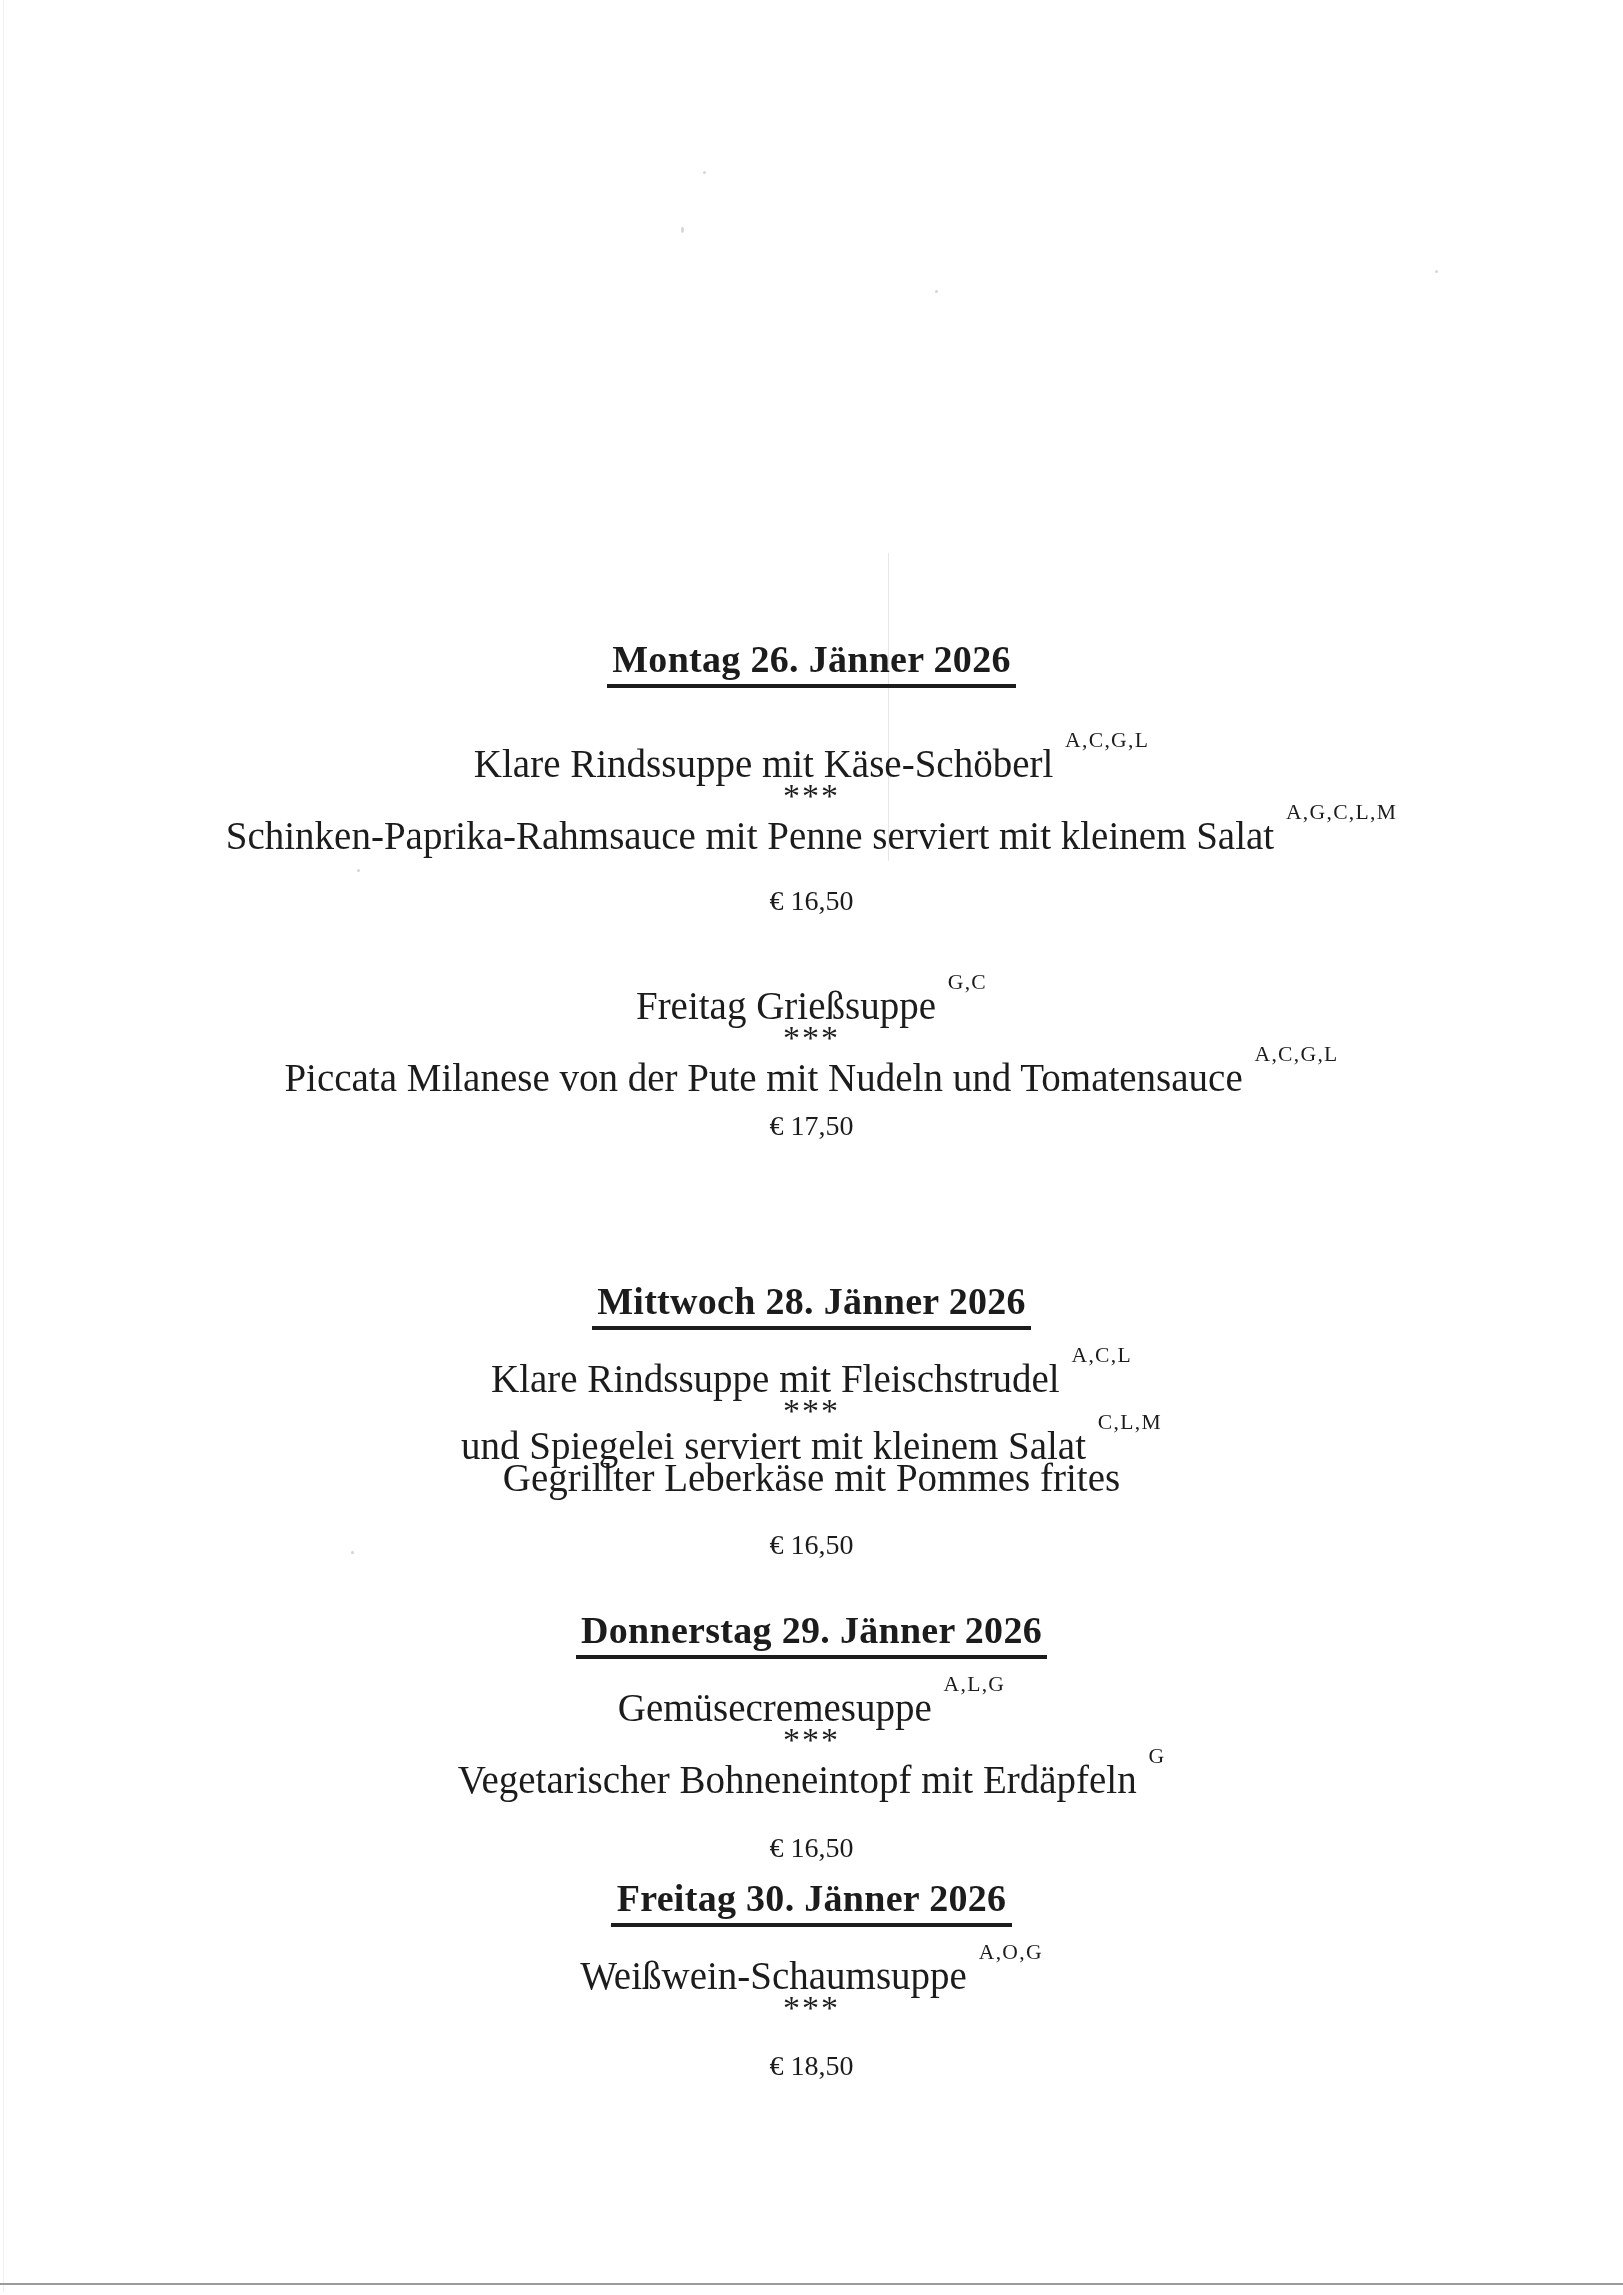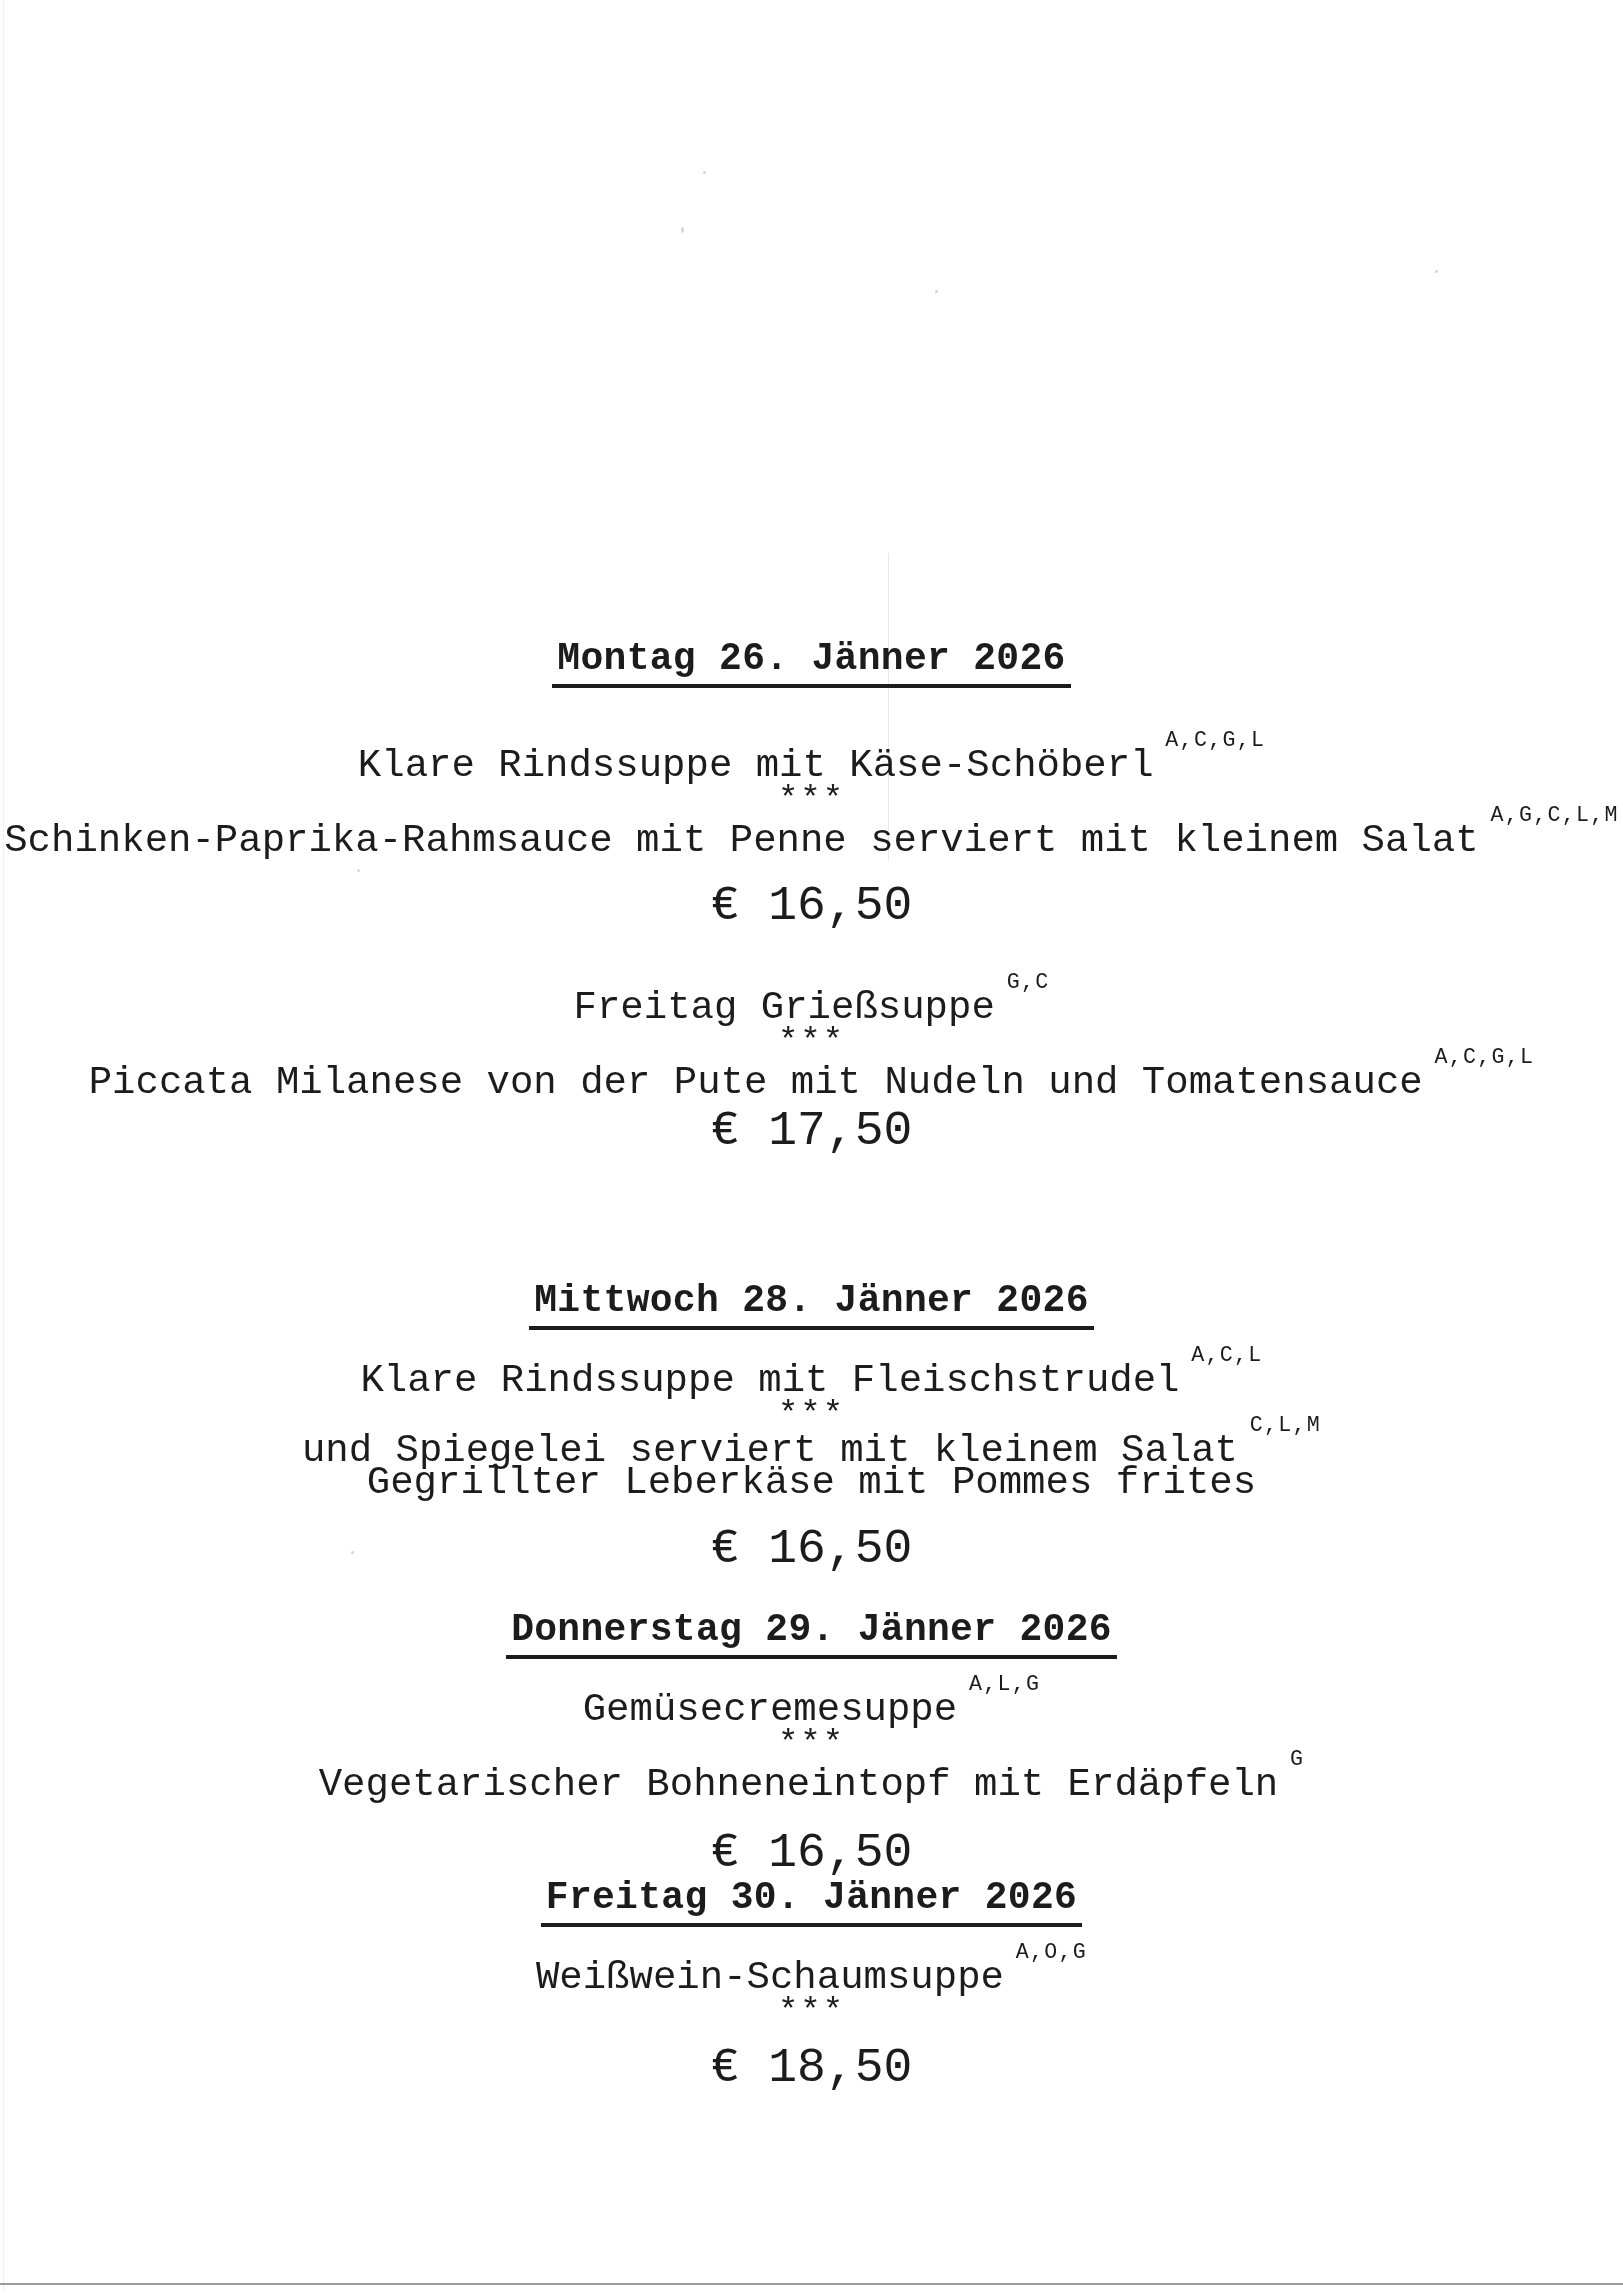--- a/index.html
+++ b/index.html
@@ -2,21 +2,21 @@
 <html lang="de" style="font-size:10.5px"><head>
 <meta charset="utf-8">
 <style>
   html,body{margin:0;padding:0;background:#ffffff;}
   .page{
     position:relative;
     width:1623px;
     height:2295px;
     background:#ffffff;
     overflow:hidden;
-    font-family:Liberation Mono, monospace;
+    font-family:Liberation Serif, serif;
     color:#1c1c1c;
   }
   .day{
     position:absolute;
     left:0;
     width:1623px;
     text-align:center;
   }
   .day-title{
     display:inline-block;
@@ -42,21 +42,21 @@
     top:-15.7px;
     margin-left:11.8px;
   }
   .allergens:empty{display:none;}
   .sep{
     font-size:34px;
     line-height:22px;
     letter-spacing:2px;
   }
   .price{
-    font-size:48px;
+    font-size:28px;
     line-height:43px;
     margin-top:25px;
   }
   #day-0 .price{margin-top:22px;}
   #day-1 .price{margin-top:5px;}
   #day-2 .price{margin-top:29px;}
   
   .artifact{position:absolute;}
   .vline{left:888px;top:553px;width:1.3px;height:308px;background:#e6e6e6;}
   .leftedge{left:2.6px;top:0;width:1.3px;height:2292px;background:#f1f1f1;}

